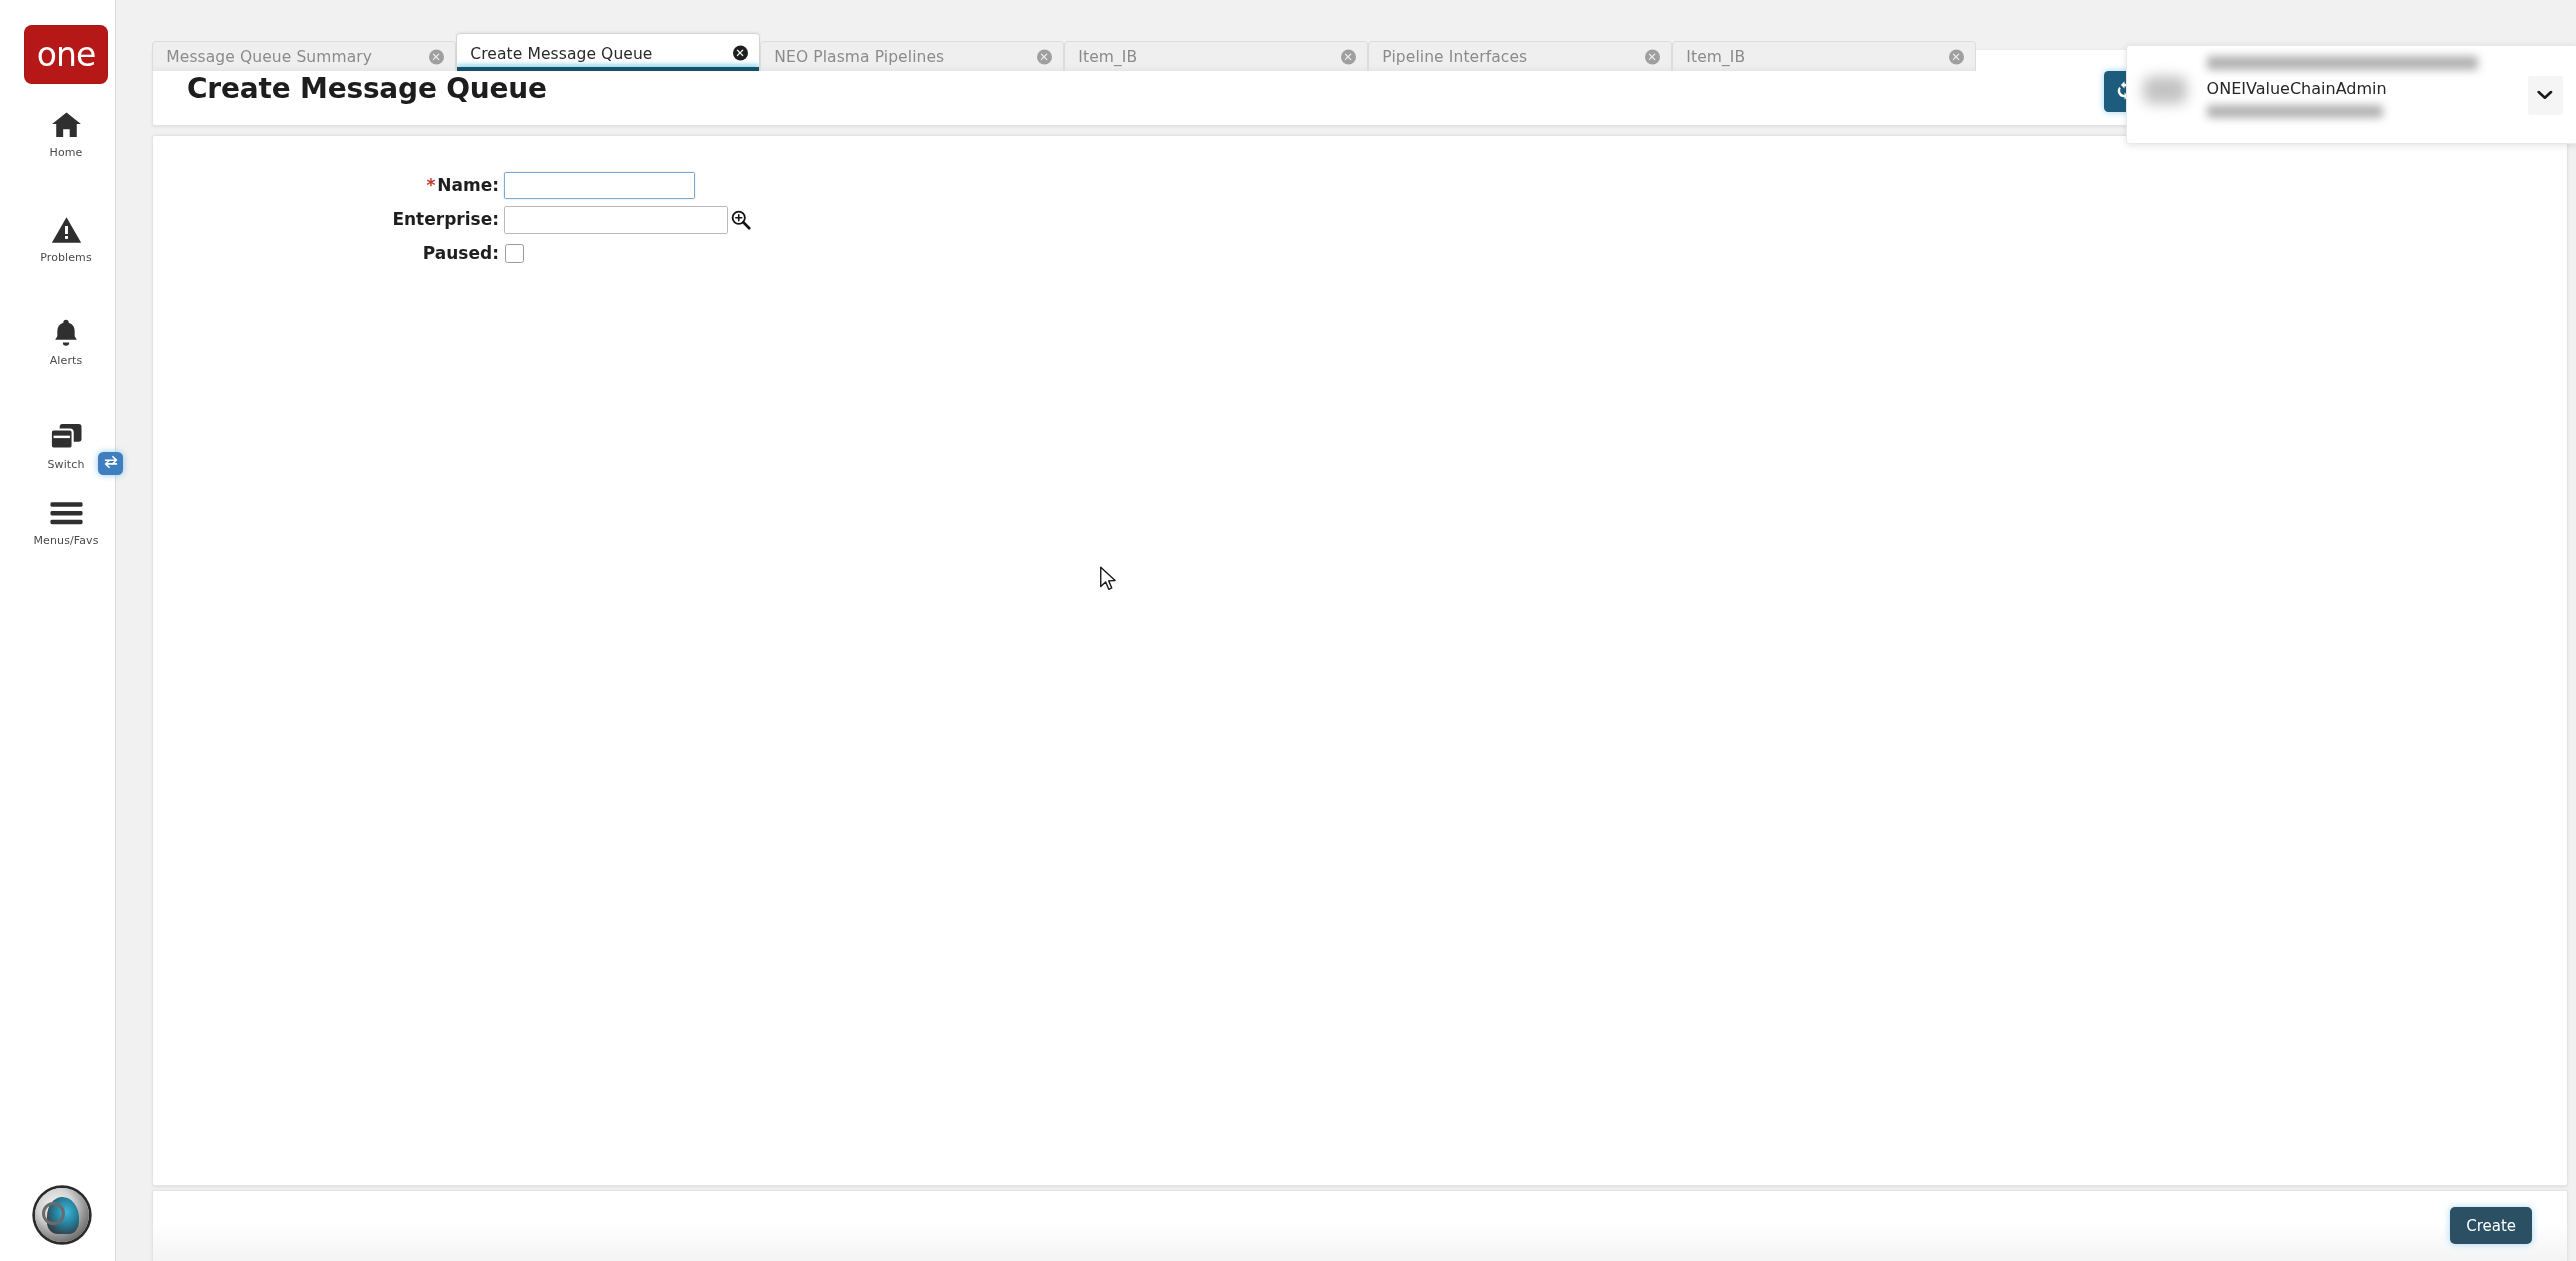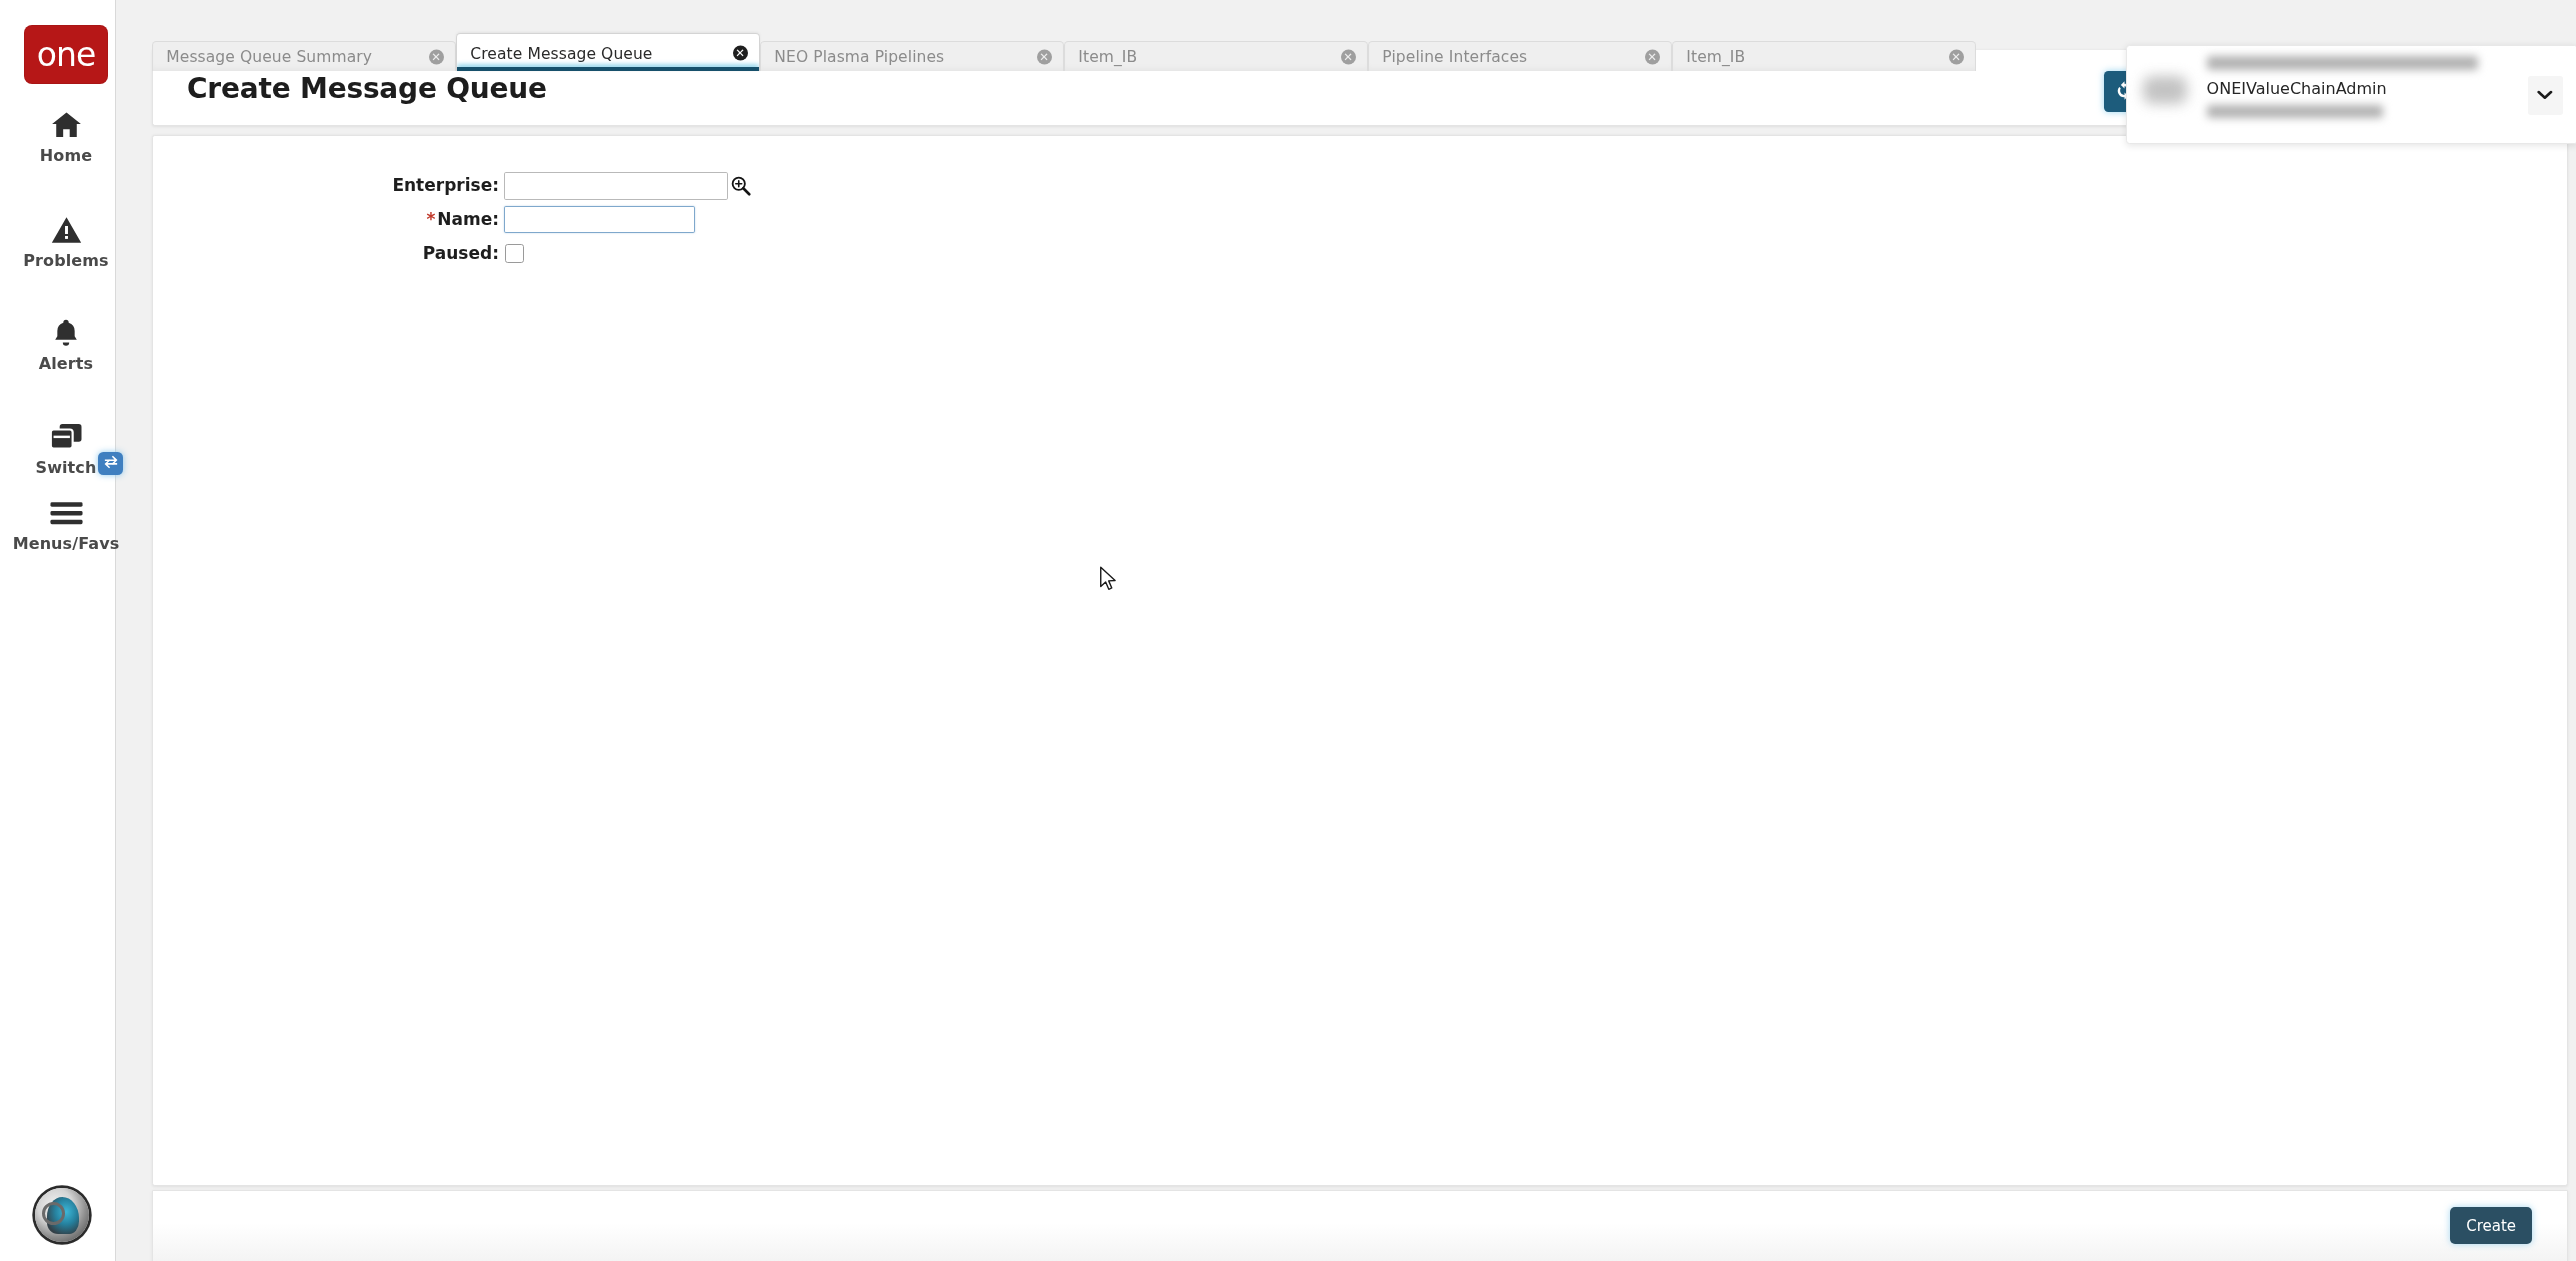--- a/index.html
+++ b/index.html
@@ -59,25 +59,24 @@
   .nav-icon {
     display: block;
     height: 37px;
     line-height: 37px;
     color: #2f2f2f;
   }
   .nav-icon svg { vertical-align: middle; }
   .nav-label {
     display: block;
     margin-top: 2.7px;
-    font-size: 16px;
+    font-size: 11px;
     color: #4a4a4a;
     font-family: "DejaVu Sans", sans-serif;
     letter-spacing: 0.1px;
-    font-weight: bold;
   }
 
   .switch-badge {
     position: absolute;
     left: 98px; top: 452px;
     width: 25px; height: 23px;
     background: #3f7fc0;
     border-radius: 5.3px;
     display: flex; align-items: center; justify-content: center;
     box-shadow: 0 0 6.2px rgba(120,190,235,.85);
@@ -569,38 +568,38 @@
             </svg>
           </span>
         </div>
       </div>
     </div>
 
     <div id="body-card">
       <div id="form">
 
         <div class="frow">
+          <div class="flabel">
+            <span class="req">*</span><span>Name:</span>
+          </div>
+          <input class="finput focused" id="in-name" type="text" autofocus="" value="" style="">
+        </div>
+
+        <div class="frow">
           <div class="flabel">Enterprise:</div>
           <input class="finput" id="in-enterprise" type="text" value="" style="">
           <span id="lookup-icon">
             <svg width="21" height="21" viewBox="0 0 24 24" fill="none" stroke="#141414" stroke-width="2.1">
               <circle cx="10" cy="10" r="7"></circle>
               <path d="M15.2 15.2 22 22" stroke-width="3" stroke-linecap="round"></path>
               <path d="M10 6.6v6.8M6.6 10h6.8" stroke-width="1.8" stroke-linecap="round"></path>
             </svg>
           </span>
         </div>
 
-        <div class="frow">
-          <div class="flabel">
-            <span class="req">*</span><span>Name:</span>
-          </div>
-          <input class="finput focused" id="in-name" type="text" autofocus="" value="" style="">
-        </div>
-
 
         <div class="frow">
           <div class="flabel">Paused:</div>
           <div id="chk-paused"></div>
         </div>
 
       </div>
     </div>
 
     <div id="footer-card">

